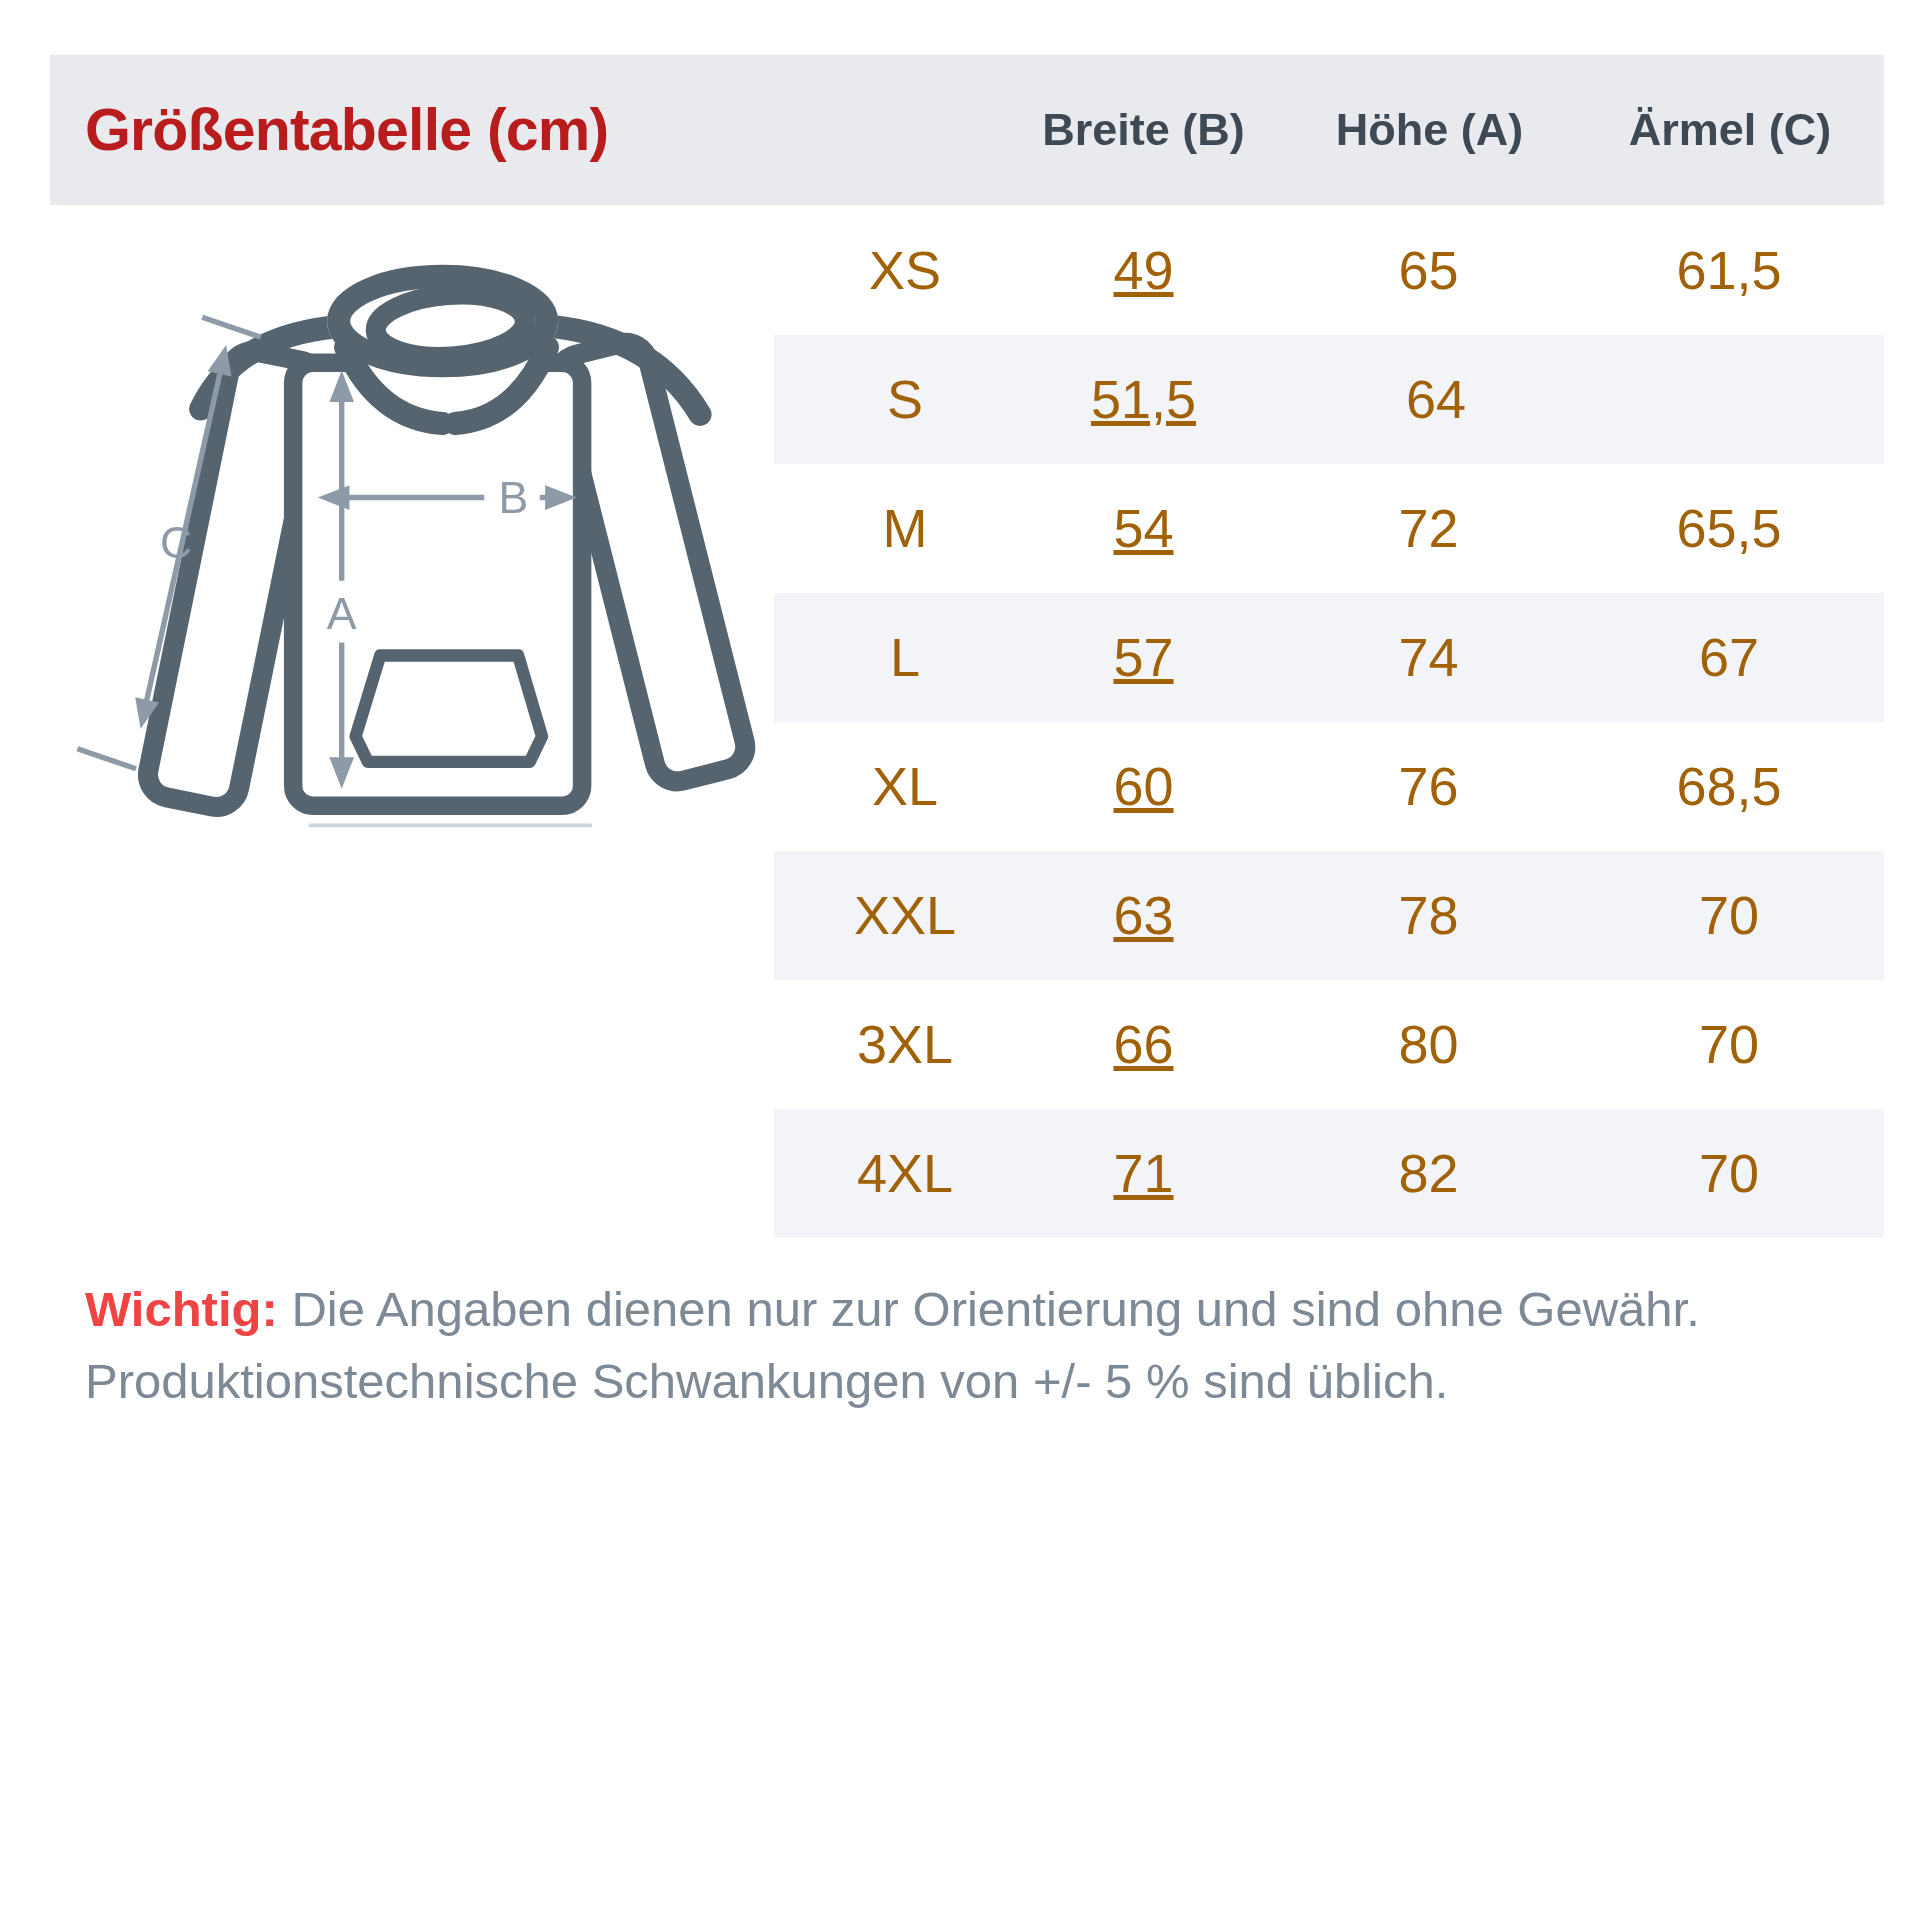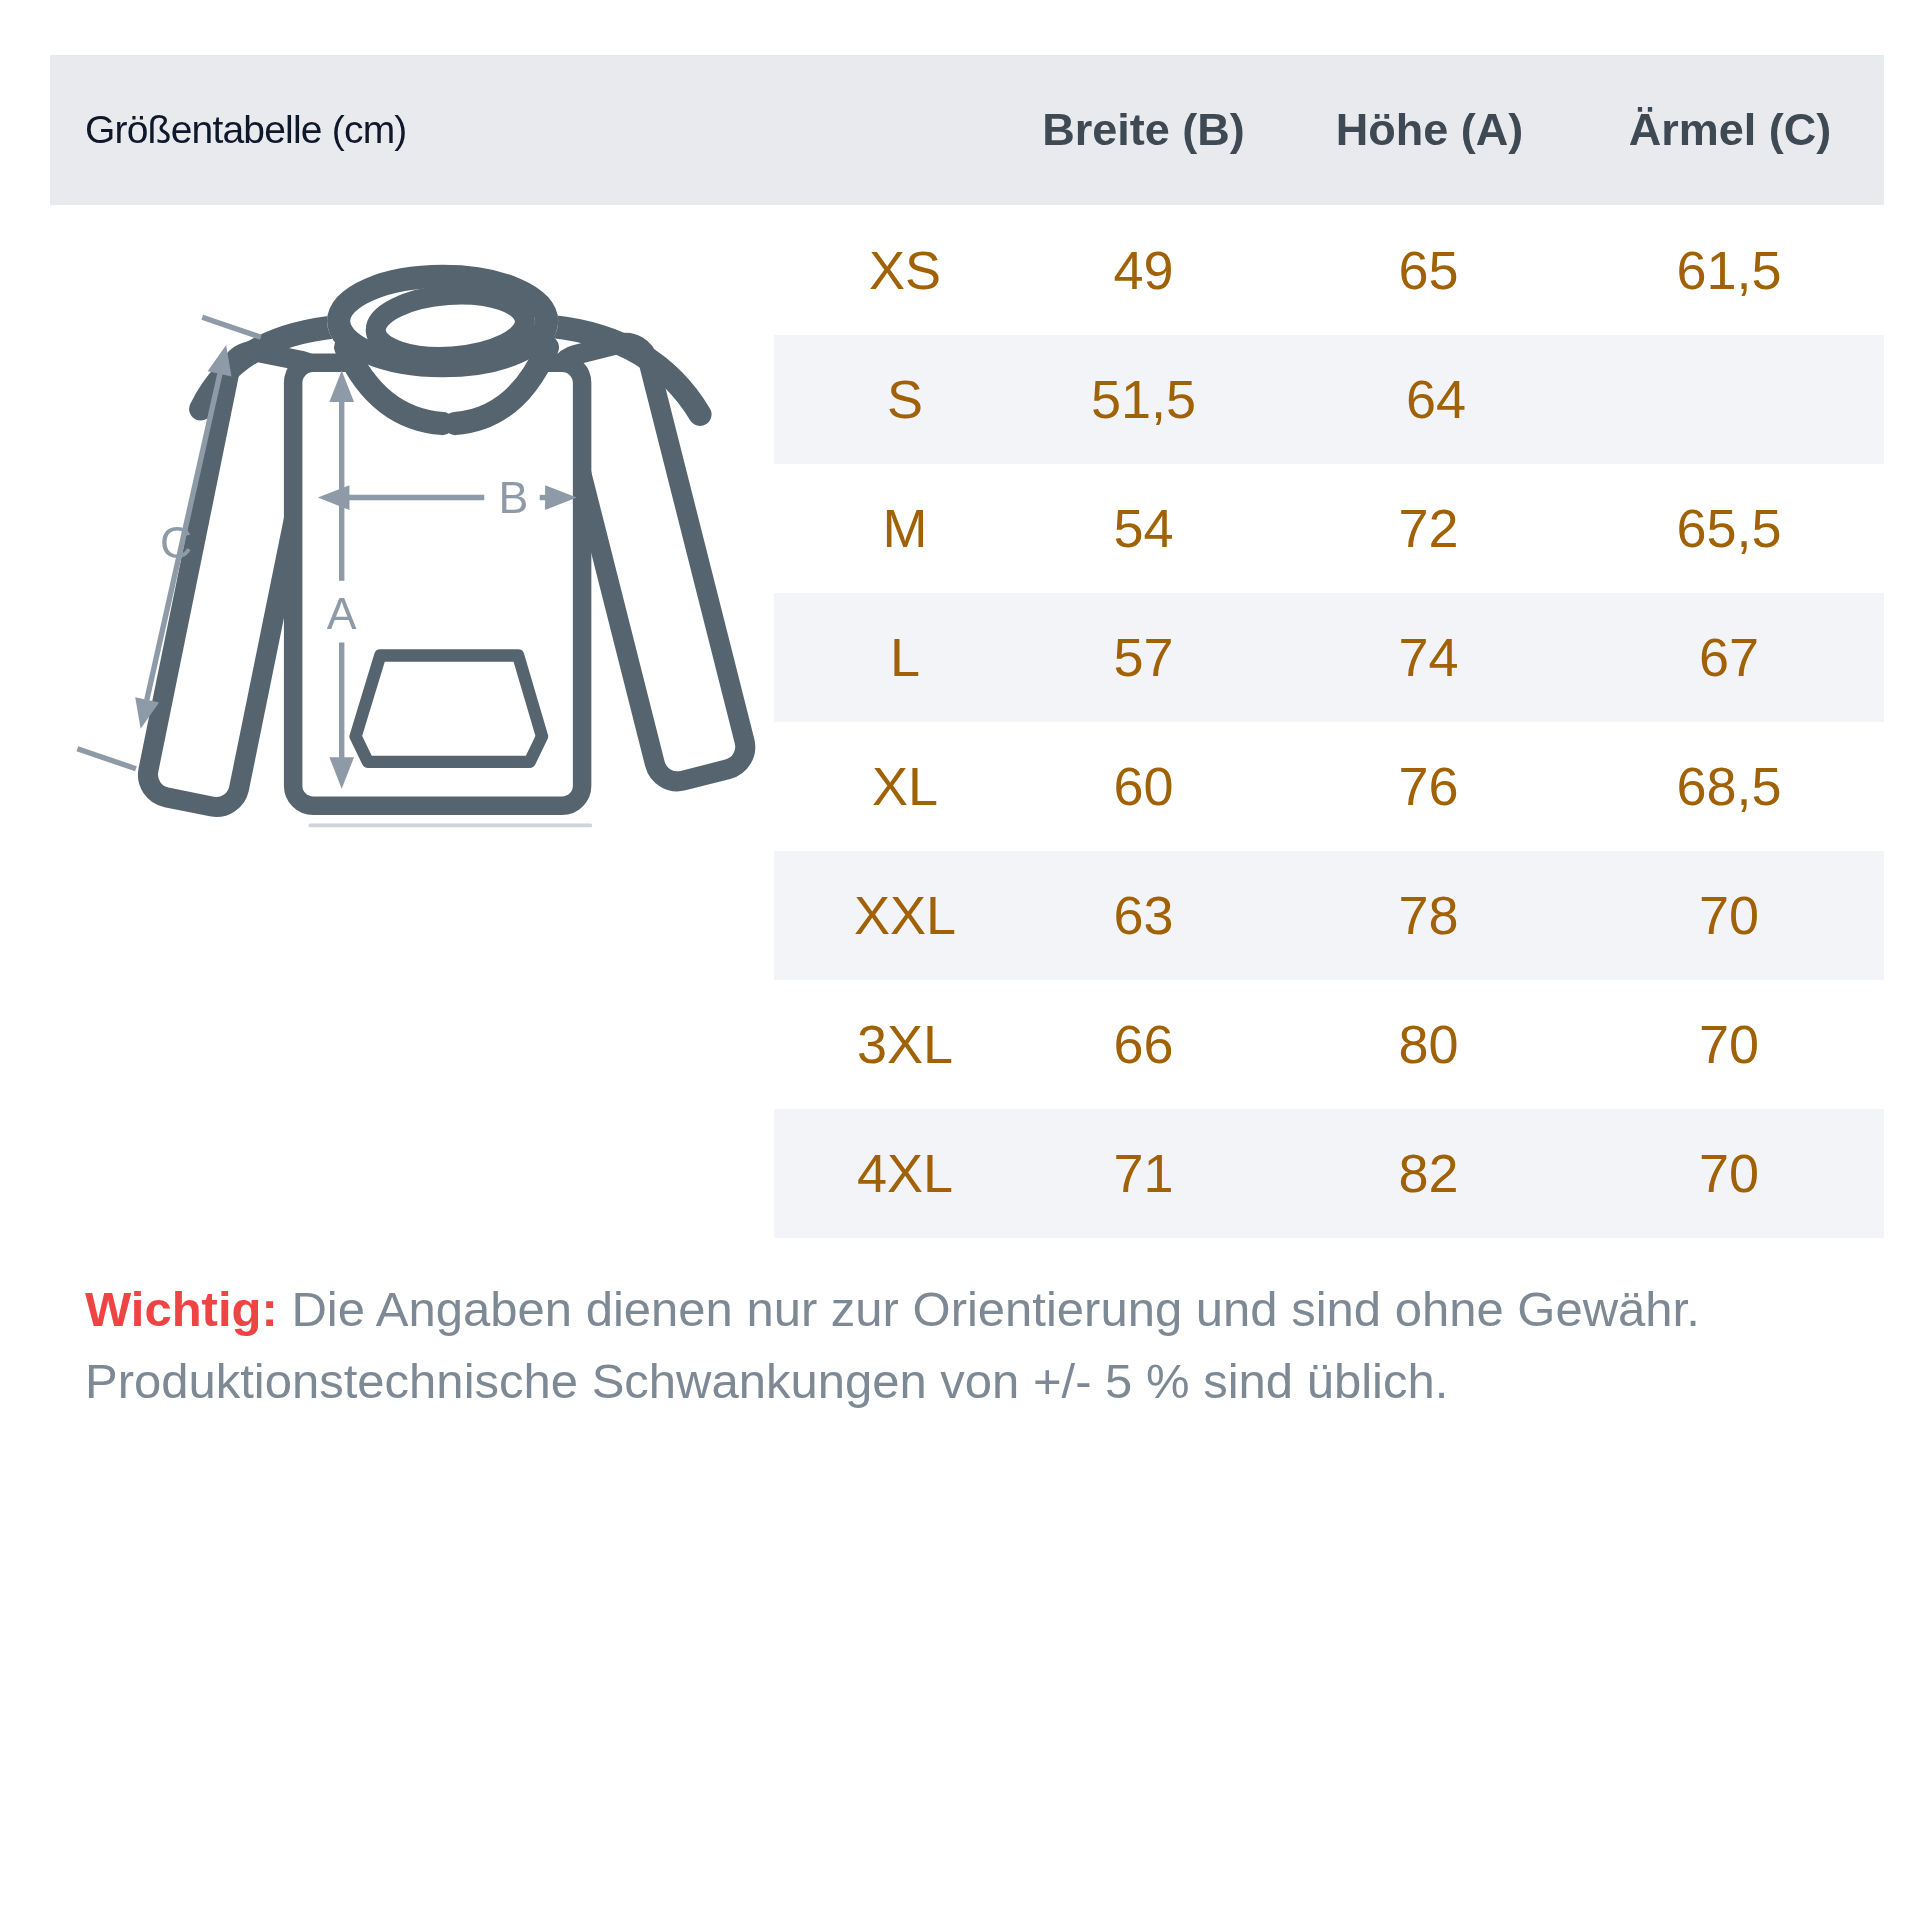--- a/index.html
+++ b/index.html
@@ -10,41 +10,41 @@
     font-family:"Liberation Sans","DejaVu Sans",sans-serif;
     overflow:hidden;
   }
   
   .header-bar{
     position:absolute;left:50px;top:55px;width:1834px;height:150px;
     background:#e8eaee;
   }
   .title{
     position:absolute;left:35px;top:0;height:150px;line-height:150px;
-    font-size:39px;font-weight:normal;color:#0f172a;letter-spacing:-0.8px;
+    font-size:59px;font-weight:bold;color:#b91c1c;letter-spacing:-0.8px;
     white-space:nowrap;
   }
   .colhead{
     position:absolute;top:0;height:150px;line-height:150px;
     font-size:45px;font-weight:bold;color:#3e4954;text-align:center;
     white-space:nowrap;
   }
   .colhead-b{left:955px;width:277px;}
   .colhead-a{left:1233px;width:293px;}
   .colhead-c{left:1526px;width:308px;}
   
   .rows{position:absolute;left:774px;top:206px;width:1110px;}
   .row{display:flex;height:129px;background:transparent;}
   .row.striped{background:#f3f4f8;}
   .cell{
     height:129px;line-height:129px;text-align:center;
     font-size:54px;color:#a16207;white-space:nowrap;
   }
   .c0{width:231px;padding-left:31px;box-sizing:border-box;}
-  .c1{width:277px;}
+  .c1{width:277px;text-decoration:underline;}
   .c2{width:293px;}
   .c3{width:308px;}
   
   .hoodie{position:absolute;left:62px;top:220px;width:732px;height:663px;}
   
   .note{
     position:absolute;left:85px;top:1273px;width:1772px;margin:0;
     font-size:49px;line-height:72px;color:#7d8995;
   }
   .note strong{font-weight:bold;color:#ef4444;}

